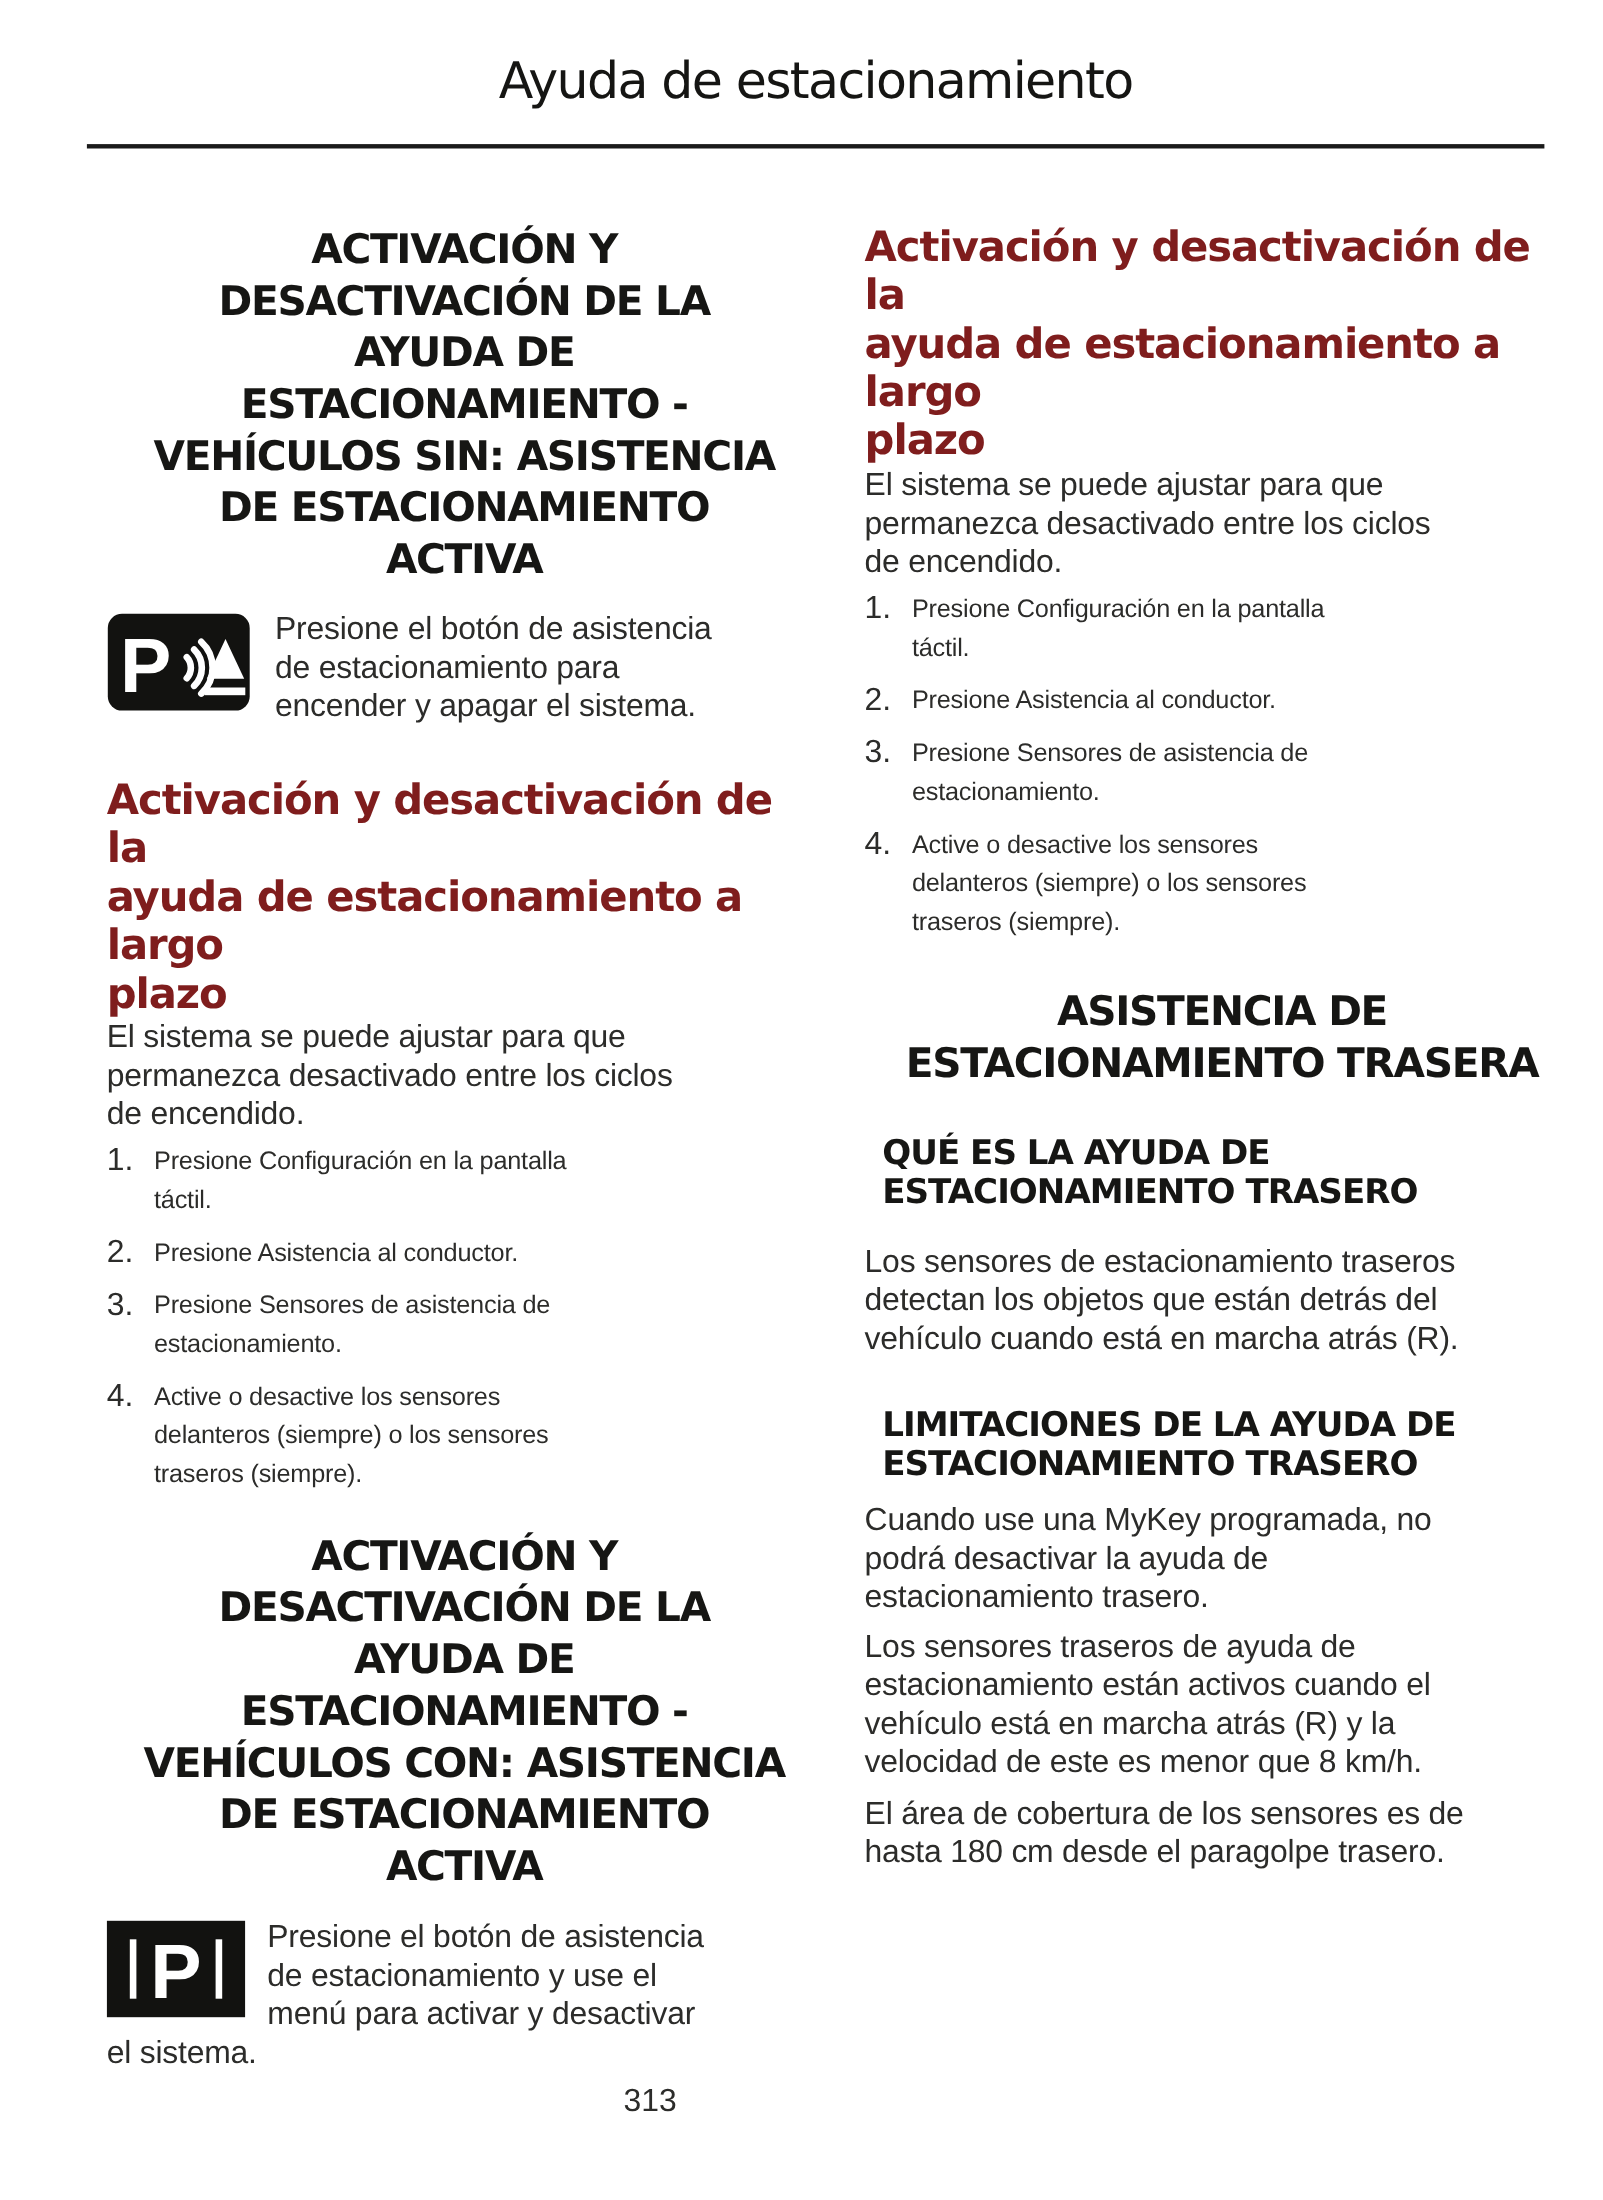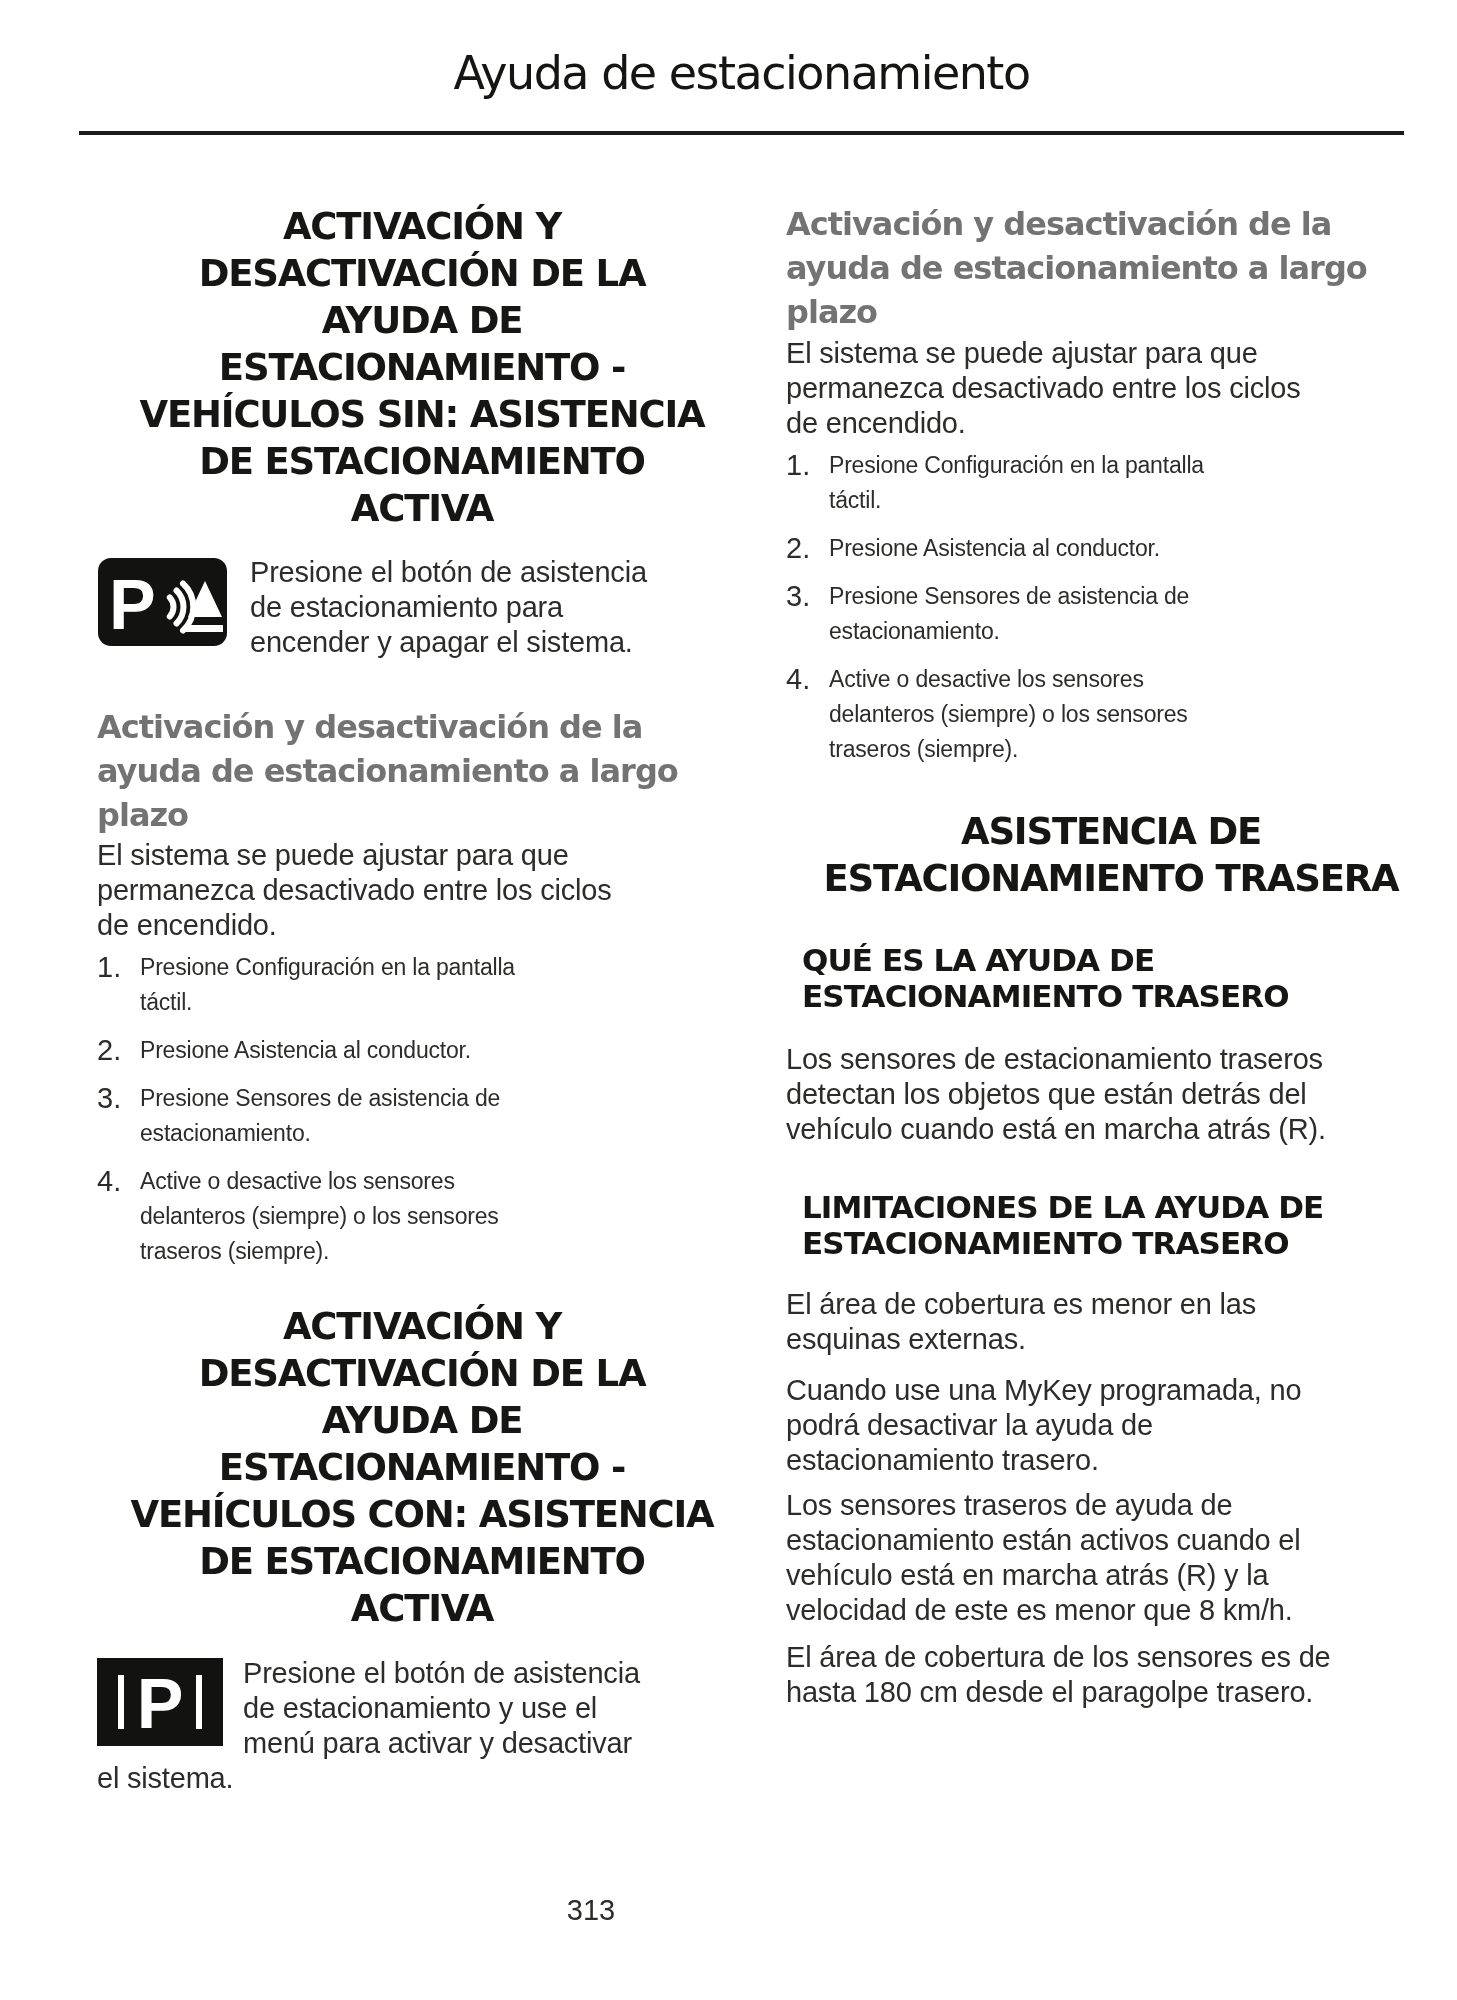--- a/index.html
+++ b/index.html
@@ -15,22 +15,22 @@
   .rule { position:absolute; top:131px; left:79px; width:1325px; height:4px; background:#1b1b1b; }
   .col { position:absolute; width:650px; }
   .col-left  { left:97px;  top:203px; }
   .col-right { left:786px; top:202px; }
 
   .h-xl {
     font-family:"DejaVu Sans", sans-serif; font-weight:bold; font-size:37px;
     line-height:47px; letter-spacing:-1.2px; color:#161614; margin:0; white-space:pre-line;text-align:center;
   }
   .h-lg {
-    font-family:"DejaVu Sans", sans-serif; font-weight:bold; font-size:32px;
-    line-height:44px; letter-spacing:-1px; color:#737373; margin:0; white-space:pre-line;
+    font-family:"DejaVu Sans", sans-serif; font-weight:bold; font-size:38px;
+    line-height:44px; letter-spacing:-1px; color:#7f1d1d; margin:0; white-space:pre-line;
   }
   .h-md {
     font-family:"DejaVu Sans", sans-serif; font-weight:bold; font-size:31px;
     line-height:36px; letter-spacing:-0.9px; color:#161614; margin:16px; white-space:pre-line;
   }
   .body-text {
     font-size:29px; line-height:35px; letter-spacing:-0.2px; color:#2c2c2a;
     margin:0; white-space:pre-line;
   }
   .steps { margin:0; }
@@ -194,22 +194,20 @@
 ESTACIONAMIENTO TRASERA</div>
 
     <div class="h-md mt-h2what">QUÉ ES LA AYUDA DE
 ESTACIONAMIENTO TRASERO</div>
     <div class="body-text mt-pwhat">Los sensores de estacionamiento traseros
 detectan los objetos que están detrás del
 vehículo cuando está en marcha atrás (R).</div>
 
     <div class="h-md mt-h2lim">LIMITACIONES DE LA AYUDA DE
 ESTACIONAMIENTO TRASERO</div>
-    <div class="body-text mt-plim1">El área de cobertura es menor en las
-esquinas externas.</div>
     <div class="body-text mt-plim2">Cuando use una MyKey programada, no
 podrá desactivar la ayuda de
 estacionamiento trasero.</div>
     <div class="body-text mt-plim3">Los sensores traseros de ayuda de
 estacionamiento están activos cuando el
 vehículo está en marcha atrás (R) y la
 velocidad de este es menor que 8 km/h.</div>
     <div class="body-text mt-plim4">El área de cobertura de los sensores es de
 hasta 180 cm desde el paragolpe trasero.</div>
 

